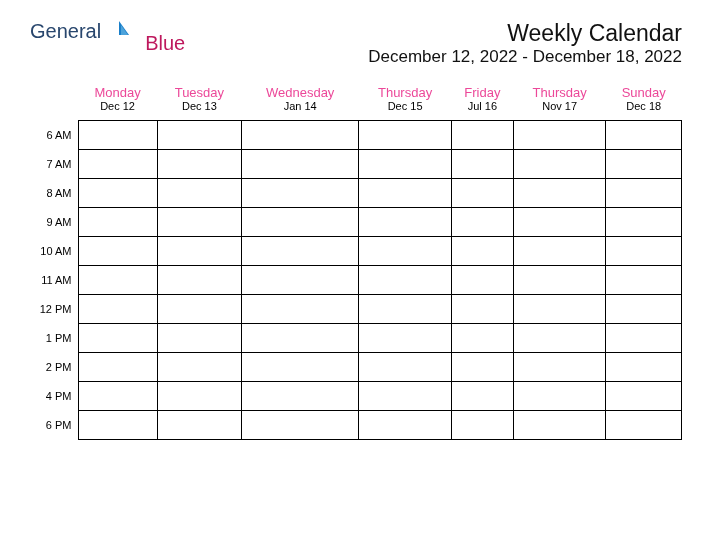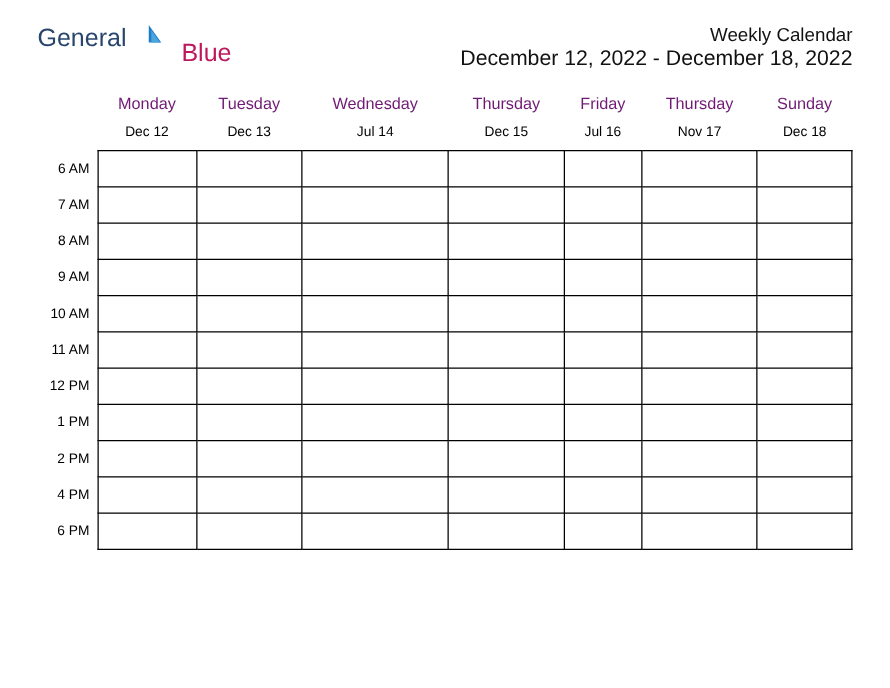--- a/index.html
+++ b/index.html
@@ -41,21 +41,21 @@
     }
     .logo-icon {
       display: inline-block;
       position: relative;
       top: -2px;
     }
     .title-block {
       text-align: right;
     }
     .title {
-      font-size: 15px;
+      font-size: 23px;
       font-weight: 400;
       color: #111;
     }
     .subtitle {
       font-size: 17px;
       font-weight: 400;
       color: #111;
     }
     .calendar-wrap {
       margin-top: 8px;
@@ -75,26 +75,26 @@
       color: #000;
     }
     table.cal th.day-head {
       border: none;
       text-align: center;
       padding-bottom: 2px;
       font-weight: 400;
     }
     .day-name {
       font-size: 13px;
-      color: #701a75;
+      color: #ec4899;
     }
     .day-date {
       font-size: 11px;
       color: #000;
-      margin-top: 10px;
+      margin-top: 0;
     }
     table.cal td.slot {
       border: 1px solid #000;
       height: 29px;
       background: #fff;
     }
     table.cal tr.header-spacer td {
       height: 6px;
       border: none;
     }
@@ -127,21 +127,21 @@
         <th class="day-head">
           <div class="day-name">Monday</div>
           <div class="day-date">Dec 12</div>
         </th>
         <th class="day-head">
           <div class="day-name">Tuesday</div>
           <div class="day-date">Dec 13</div>
         </th>
         <th class="day-head">
           <div class="day-name">Wednesday</div>
-          <div class="day-date">Jul 14</div>
+          <div class="day-date">Jan 14</div>
         </th>
         <th class="day-head">
           <div class="day-name">Thursday</div>
           <div class="day-date">Dec 15</div>
         </th>
         <th class="day-head">
           <div class="day-name">Friday</div>
           <div class="day-date">Jul 16</div>
         </th>
         <th class="day-head">

